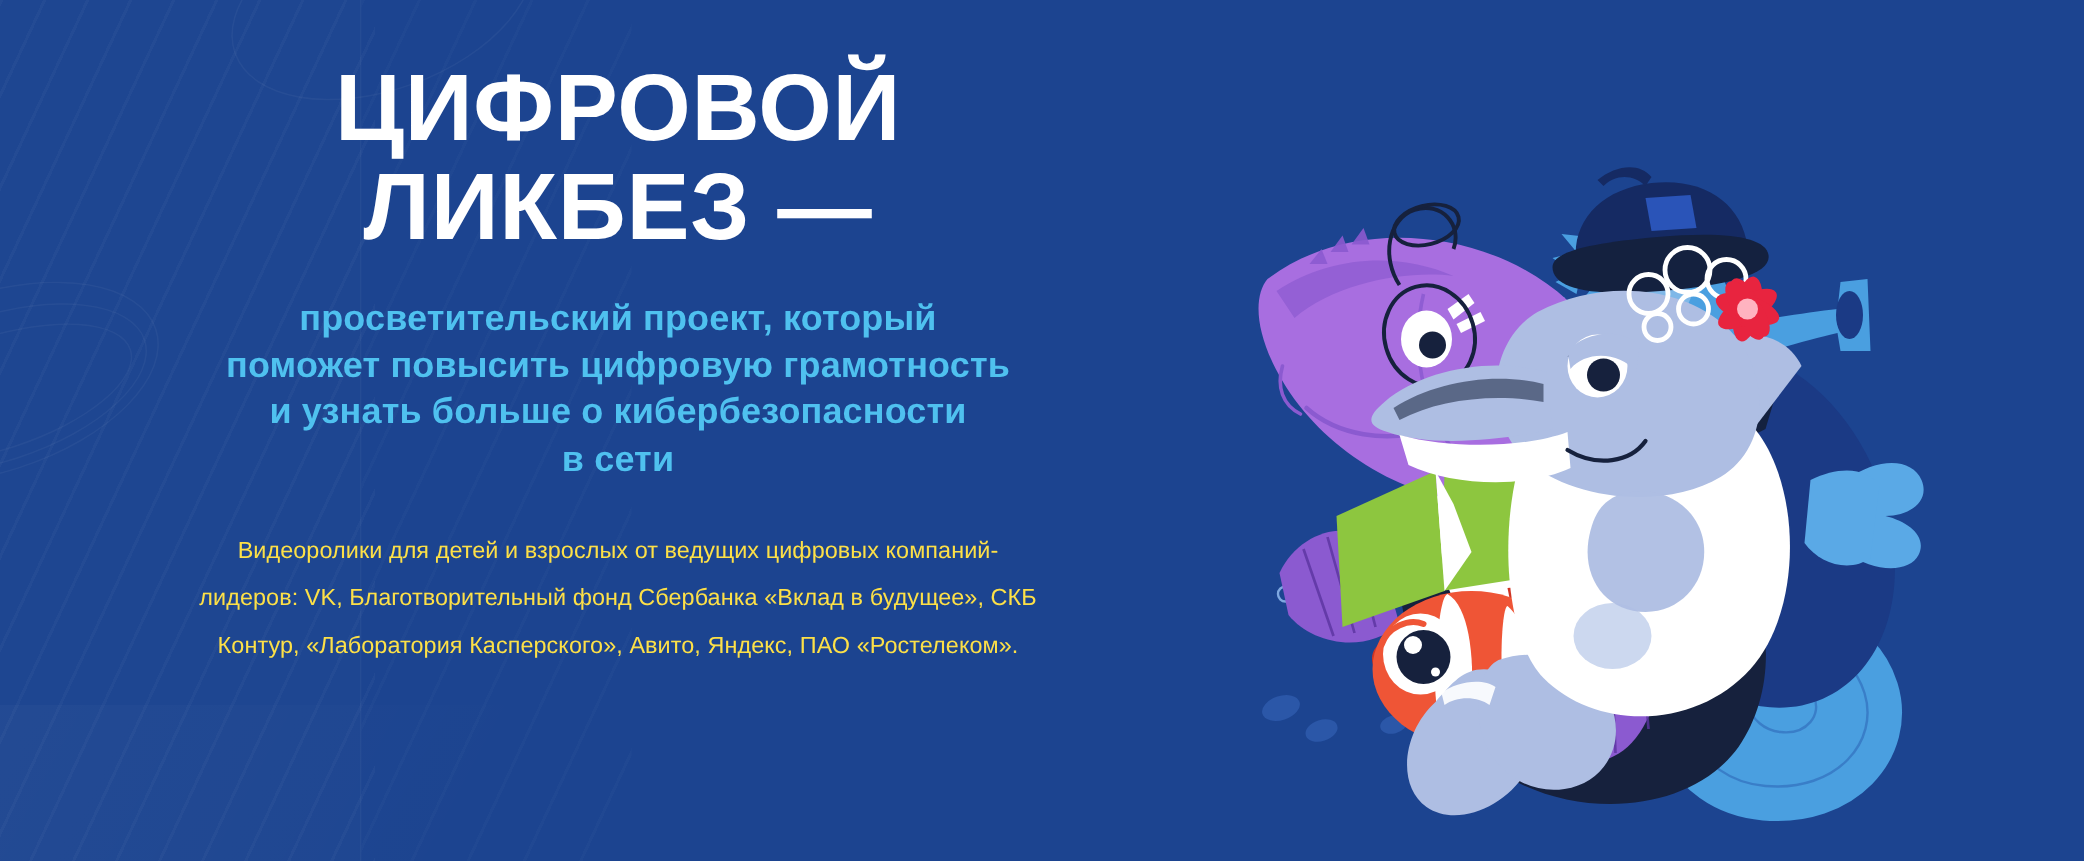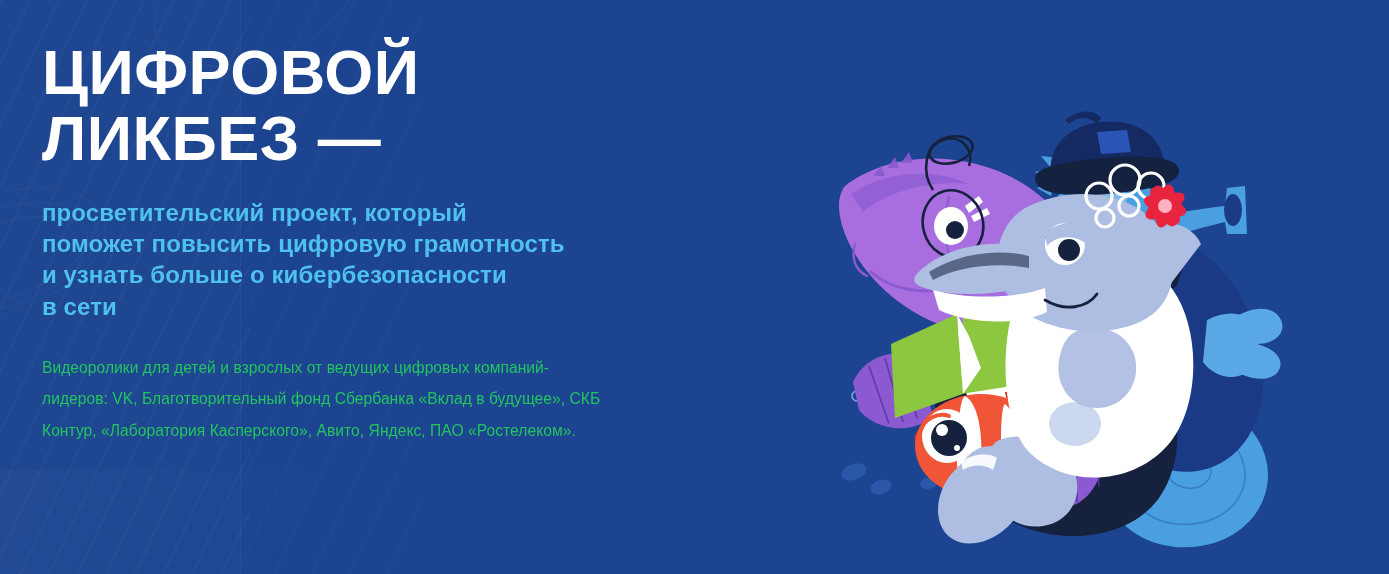--- a/index.html
+++ b/index.html
@@ -8,20 +8,21 @@
     width:1389px; height:574px; overflow:hidden;
     font-family:"Liberation Sans","DejaVu Sans",sans-serif;
     position:relative;
   }
 
   
   .hero{
     position:absolute; inset:0;
     background:#1c4490;
     overflow:hidden;
+    text-align:center;
   }
 
   
   .bg-deco{ position:absolute; inset:0; pointer-events:none; }
   .bg-stripes{
     position:absolute; left:0; top:0; width:250px; height:100%;
     background:repeating-linear-gradient(115deg,
       rgba(255,255,255,.028) 0px, rgba(255,255,255,.028) 2px,
       rgba(255,255,255,0) 2px, rgba(255,255,255,0) 26px);
   }
@@ -65,21 +66,21 @@
     margin-top:26px;
     color:#4fc1ef;
     font-size:24px;
     font-weight:700;
     line-height:1.30;
     letter-spacing:.1px;
     white-space:pre-line;
   }
   .body-text{
     margin-top:30px;
-    color:#22c55e;
+    color:#fde047;
     font-size:15.6px;
     font-weight:400;
     line-height:2.03;
     letter-spacing:.05px;
     white-space:pre-line;
   }
 
   
   .illo{
     position:absolute; right:0; top:0; width:560px; height:574px;

